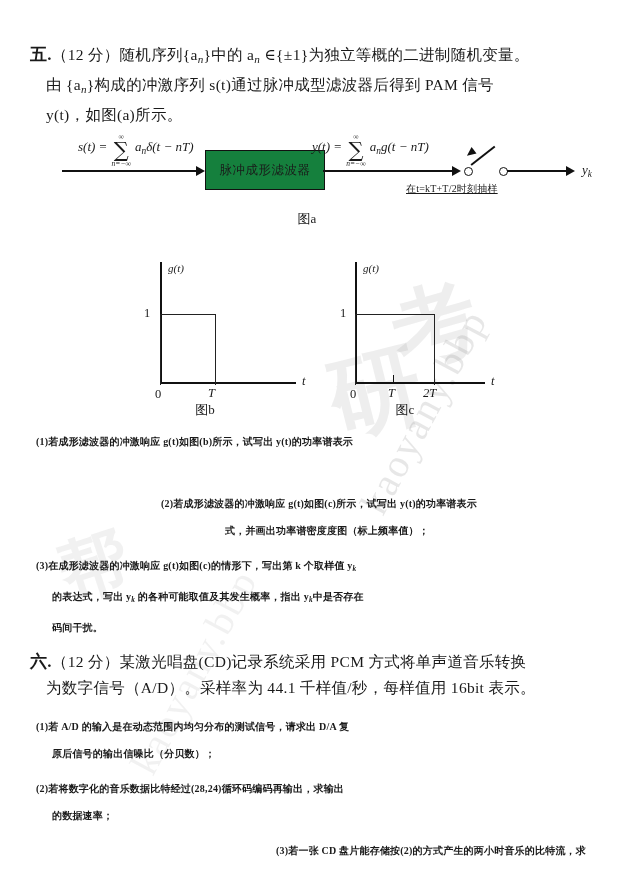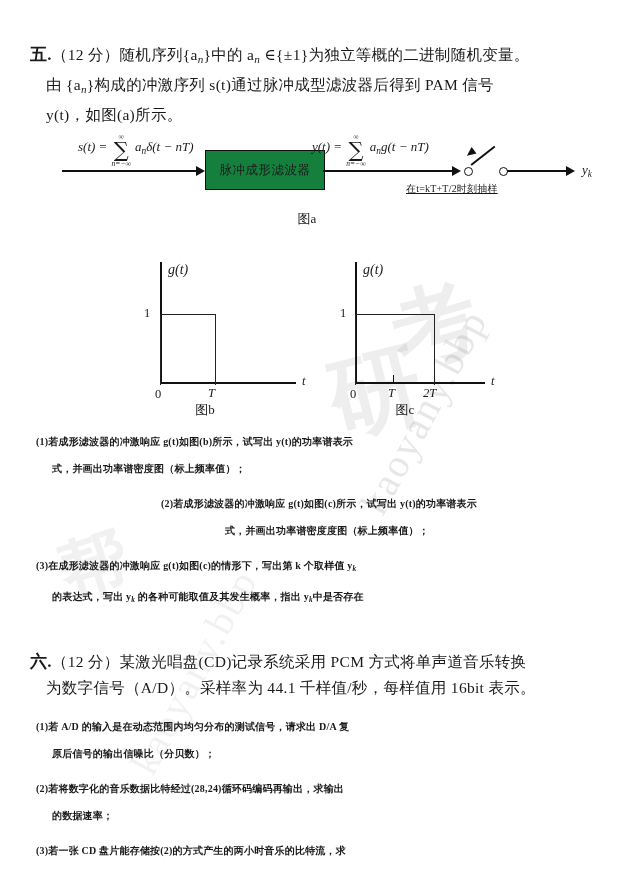--- a/index.html
+++ b/index.html
@@ -161,21 +161,21 @@
   }
 
   
   .plot { position: absolute; z-index: 2; }
   .ax { position: absolute; background: #111; }
   .ax-v { width: 1.8px; }
   .ax-h { height: 1.8px; }
   .pulse { position: absolute; border: 1.6px solid #222; border-bottom: none; background: transparent; }
   .tick { position: absolute; width: 1.4px; background: #111; }
   .lbl { position: absolute; font-size: 12.5px; font-style: italic; white-space: nowrap;}
-  .lbl-up { position: absolute; font-size: 14px; white-space: nowrap;}
+  .lbl-up { position: absolute; font-size: 11px; white-space: nowrap;}
 </style>
 </head>
 <body>
 
 <div id="page">
 
   <div class="wm wm-cjk-1">考</div>
   <div class="wm wm-cjk-2">研</div>
   <div class="wm wm-cjk-3">帮</div>
   <div class="wm wm-lat">kaoyany.bbp</div>
@@ -267,48 +267,48 @@
     <div class="lbl" style="left:5px; top:48px; font-style:normal;">1</div>
     <div class="lbl" style="left:15px; top:129px; font-style:normal;">0</div>
     <div class="lbl" style="left:53px; top:128px;">T</div>
     <div class="lbl" style="left:88px; top:128px;">2T</div>
     <div class="lbl" style="left:156px; top:116px;">t</div>
     <div class="cap" style="left:35px; top:143px; width:70px;">图c</div>
   </div>
 
   <div class="para" style="left:36px; top:428px; width:566px;">
     <span class="hang"><span>(1)</span><span>若成形滤波器的冲激响应 g(t)如图(b)所示，试写出 y(t)的功率谱表示</span></span>
-    <span class="hang ind">式，并画出功率谱密度图（标上频率值）；</span>
   </div>
 
   <div class="para" style="left:36px; top:490px; width:566px;text-align:center;">
     <span class="hang"><span>(2)</span><span>若成形滤波器的冲激响应 g(t)如图(c)所示，试写出 y(t)的功率谱表示</span></span>
     <span class="hang ind">式，并画出功率谱密度度图（标上频率值）；</span>
   </div>
 
   <div class="para" style="left:36px; top:552px; width:566px;">
     <span class="hang"><span>(3)</span><span>在成形滤波器的冲激响应 g(t)如图(c)的情形下，写出第 k 个取样值 y</span><i class="v sub">k</i></span>
     <span class="hang ind"><span>的表达式，写出 y</span><i class="v sub">k</i><span> 的各种可能取值及其发生概率，指出 y</span><i class="v sub">k</i><span>中是否存在</span></span>
+    <span class="hang ind">码间干扰。</span>
   </div>
 
   <div class="qhead" style="left:30px; top:641px; width:570px;margin-top:8px;">
     <span class="hang">
       <span class="qnum">六.</span><span>（12 分）</span><span>某激光唱盘(CD)记录系统采用 PCM 方式将单声道音乐转换</span>
     </span>
     <span class="hang ind">为数字信号（A/D）。采样率为 44.1 千样值/秒，每样值用 16bit 表示。</span>
   </div>
 
   <div class="para" style="left:36px; top:713px; width:566px;">
     <span class="hang"><span>(1)</span><span>若 A/D 的输入是在动态范围内均匀分布的测试信号，请求出 D/A 复</span></span>
     <span class="hang ind">原后信号的输出信噪比（分贝数）；</span>
   </div>
 
   <div class="para" style="left:36px; top:775px; width:566px;">
     <span class="hang"><span>(2)</span><span>若将数字化的音乐数据比特经过(28,24)循环码编码再输出，求输出</span></span>
     <span class="hang ind">的数据速率；</span>
   </div>
 
-  <div class="para" style="left:36px; top:837px; width:566px;">
+  <div class="para" style="left:20px; top:837px; width:566px;text-align:right;">
     <span class="hang"><span>(3)</span><span>若一张 CD 盘片能存储按(2)的方式产生的两小时音乐的比特流，求</span></span>
   </div>
 
   </div>
 </div>
 
 </body></html>

